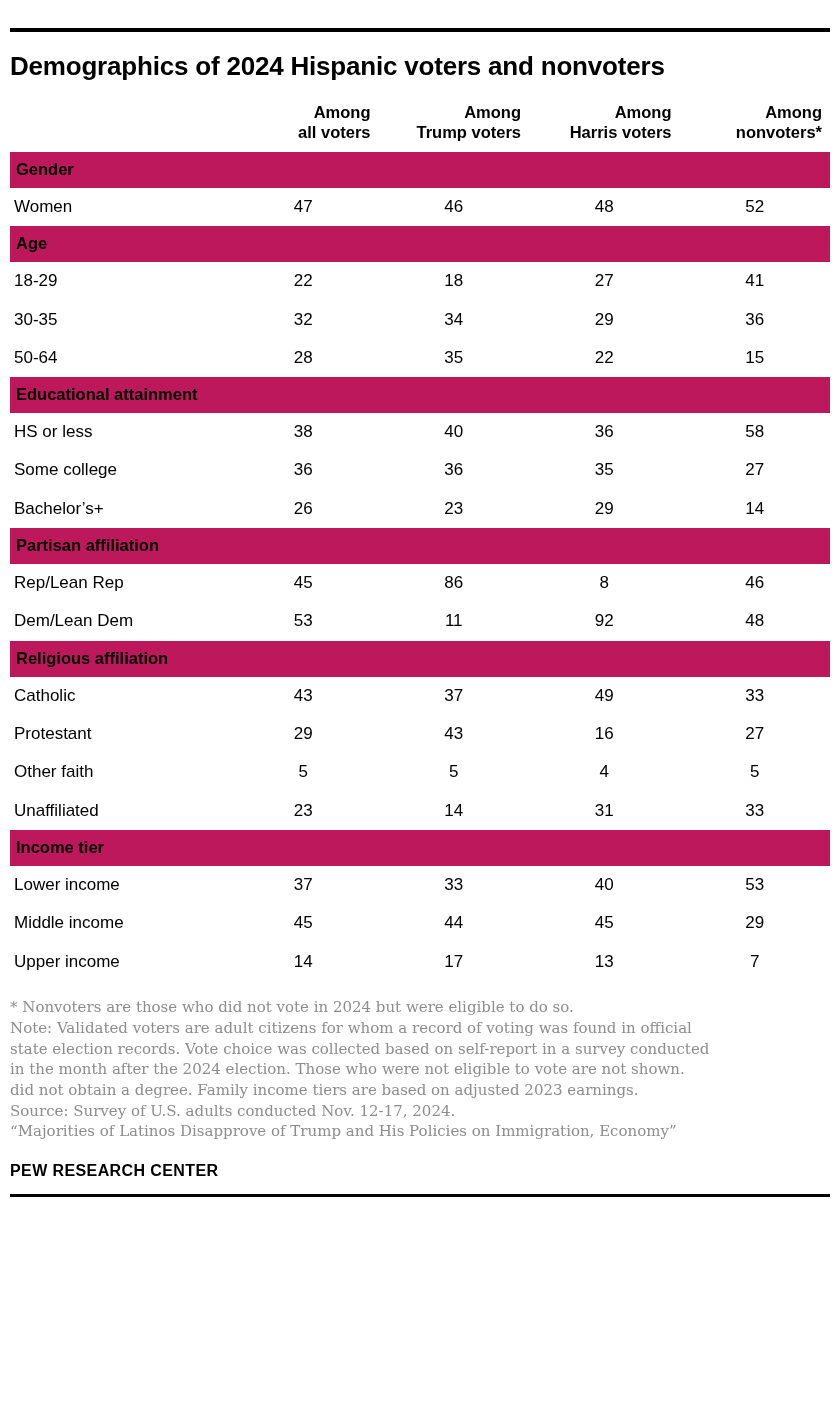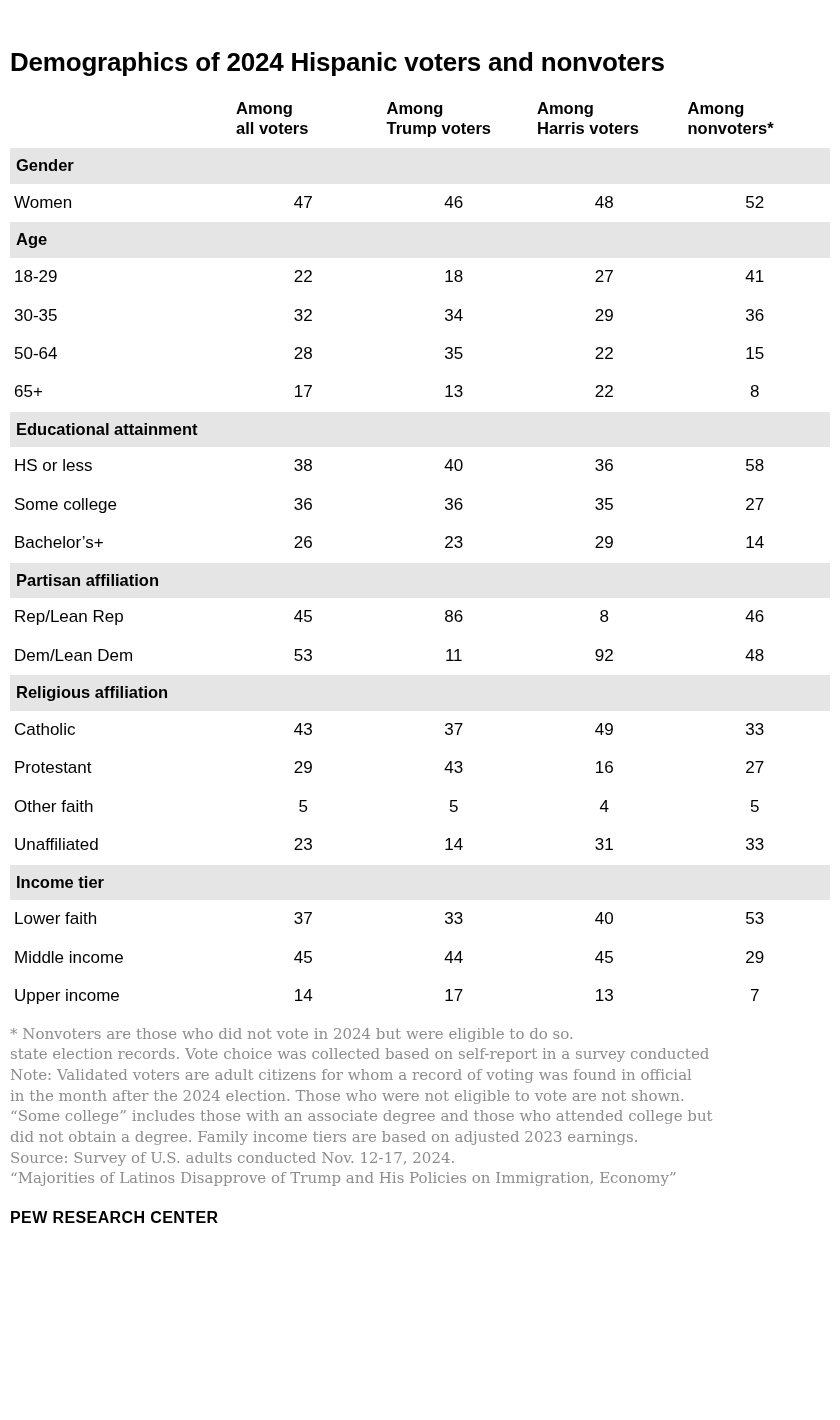--- a/index.html
+++ b/index.html
@@ -49,49 +49,49 @@
     border-collapse: collapse;
     margin-top: 14px;
     table-layout: fixed;
   }
   table.data col.label { width: 218px; }
   table.data col.num { width: auto; }
 
   thead th {
     font-size: 16.5px;
     font-weight: bold;
-    text-align: left;
+    text-align: right;
     vertical-align: bottom;
     padding: 6px 8px 10px 8px;
     line-height: 1.22;
   }
   thead th.blank { text-align: left; }
 
   tbody td {
     font-size: 17px;
     padding: 9px 8px;
     line-height: 1.2;
   }
   tbody td.label {
     text-align: left;
     padding-left: 4px;
   }
   tbody td.num {
     text-align: center;
   }
   tr.group td {
-    background: #e5e5e5;
+    background: #be185d;
     font-weight: bold;
     font-size: 16.5px;
     padding: 8px 8px 8px 8px;
   }
   tr.group td.label { padding-left: 6px; }
 
   .notes {
-    margin-top: 8px;
+    margin-top: 16px;
     font-family: "DejaVu Serif", serif;
     font-size: 15px;
     color: #8d8d8d;
     line-height: 1.38;
   }
   .notes .line { display: block; }
   .brand {
     margin-top: 20px;
     font-size: 16px;
     font-weight: bold;
@@ -177,27 +177,20 @@
           <td class="num">29</td>
           <td class="num">36</td>
         </tr>
         <tr>
           <td class="label">50-64</td>
           <td class="num">28</td>
           <td class="num">35</td>
           <td class="num">22</td>
           <td class="num">15</td>
         </tr>
-        <tr>
-          <td class="label">65+</td>
-          <td class="num">17</td>
-          <td class="num">13</td>
-          <td class="num">22</td>
-          <td class="num">8</td>
-        </tr>
         <tr class="group">
           <td class="label">Educational attainment</td>
           <td class="num"></td>
           <td class="num"></td>
           <td class="num"></td>
           <td class="num"></td>
         </tr>
         <tr>
           <td class="label">HS or less</td>
           <td class="num">38</td>
@@ -276,21 +269,21 @@
           <td class="num">33</td>
         </tr>
         <tr class="group">
           <td class="label">Income tier</td>
           <td class="num"></td>
           <td class="num"></td>
           <td class="num"></td>
           <td class="num"></td>
         </tr>
         <tr>
-          <td class="label">Lower faith</td>
+          <td class="label">Lower income</td>
           <td class="num">37</td>
           <td class="num">33</td>
           <td class="num">40</td>
           <td class="num">53</td>
         </tr>
         <tr>
           <td class="label">Middle income</td>
           <td class="num">45</td>
           <td class="num">44</td>
           <td class="num">45</td>
@@ -301,24 +294,23 @@
           <td class="num">14</td>
           <td class="num">17</td>
           <td class="num">13</td>
           <td class="num">7</td>
         </tr>
       </tbody>
   </table>
 
   <div class="notes" id="notes-block">
       <span class="line">* Nonvoters are those who did not vote in 2024 but were eligible to do so.</span>
+      <span class="line">Note: Validated voters are adult citizens for whom a record of voting was found in official</span>
       <span class="line">state election records. Vote choice was collected based on self-report in a survey conducted</span>
-      <span class="line">Note: Validated voters are adult citizens for whom a record of voting was found in official</span>
       <span class="line">in the month after the 2024 election. Those who were not eligible to vote are not shown.</span>
-      <span class="line">“Some college” includes those with an associate degree and those who attended college but</span>
       <span class="line">did not obtain a degree. Family income tiers are based on adjusted 2023 earnings.</span>
       <span class="line">Source: Survey of U.S. adults conducted Nov. 12-17, 2024.</span>
       <span class="line">“Majorities of Latinos Disapprove of Trump and His Policies on Immigration, Economy”</span>
     </div>
 
   <div class="brand">PEW RESEARCH CENTER</div>
   <div class="rule-bottom"></div>
 </div>
 
 </body></html>

